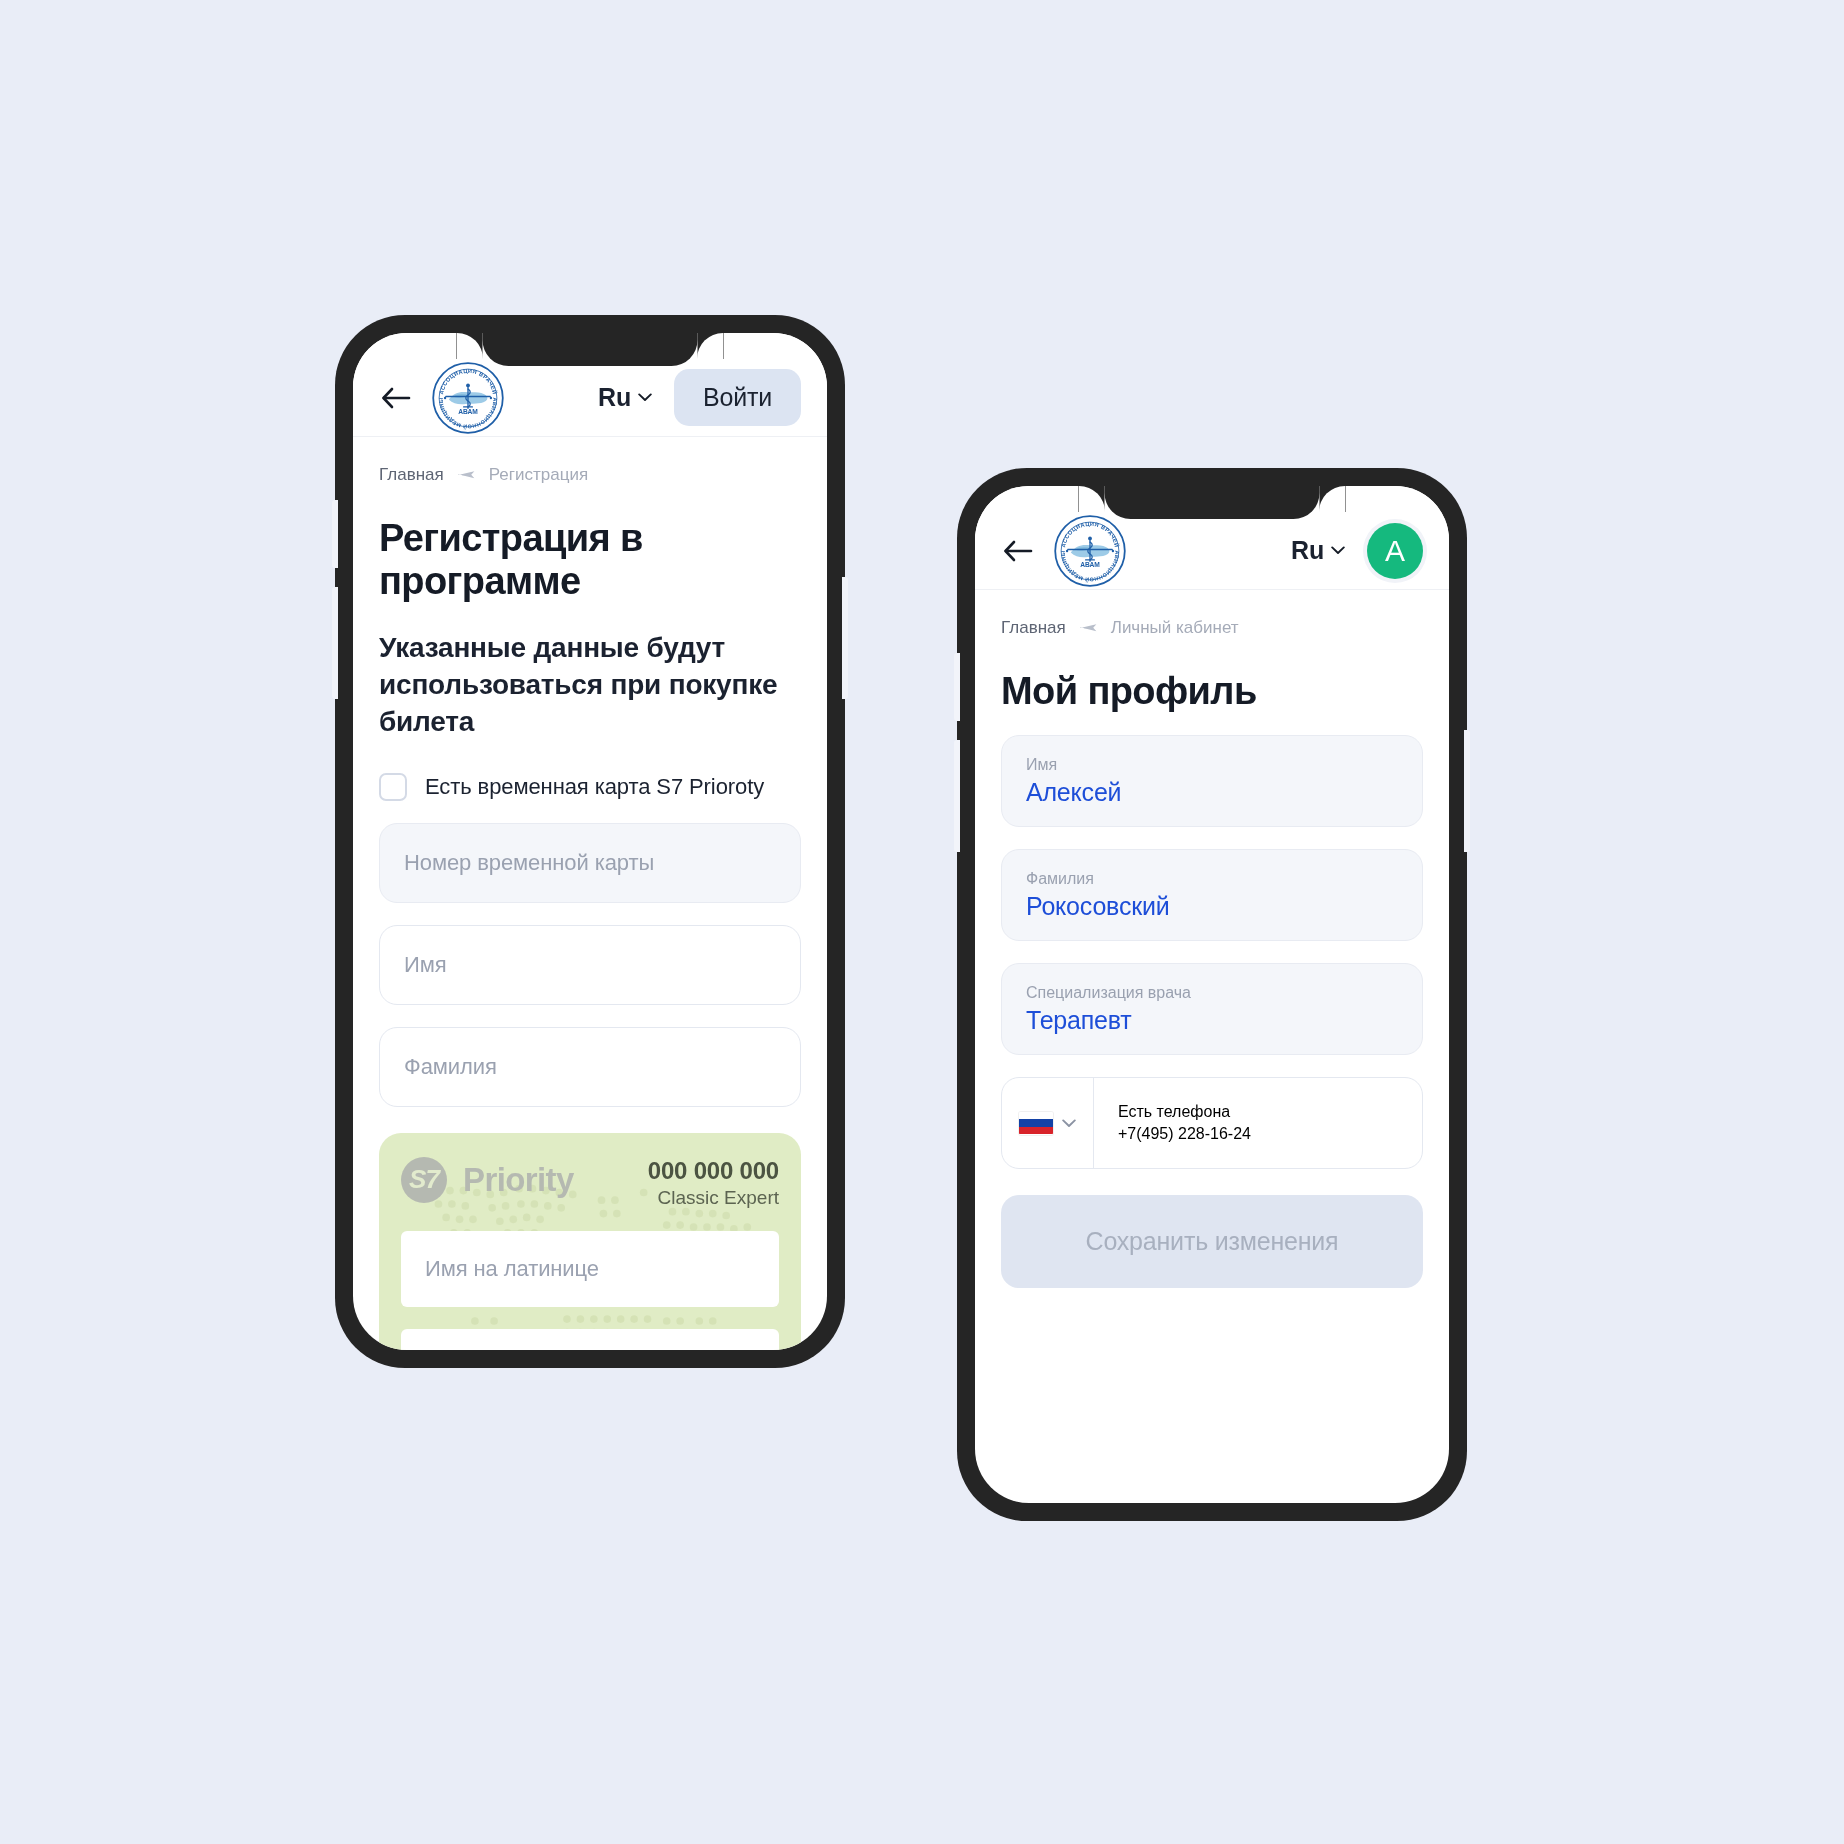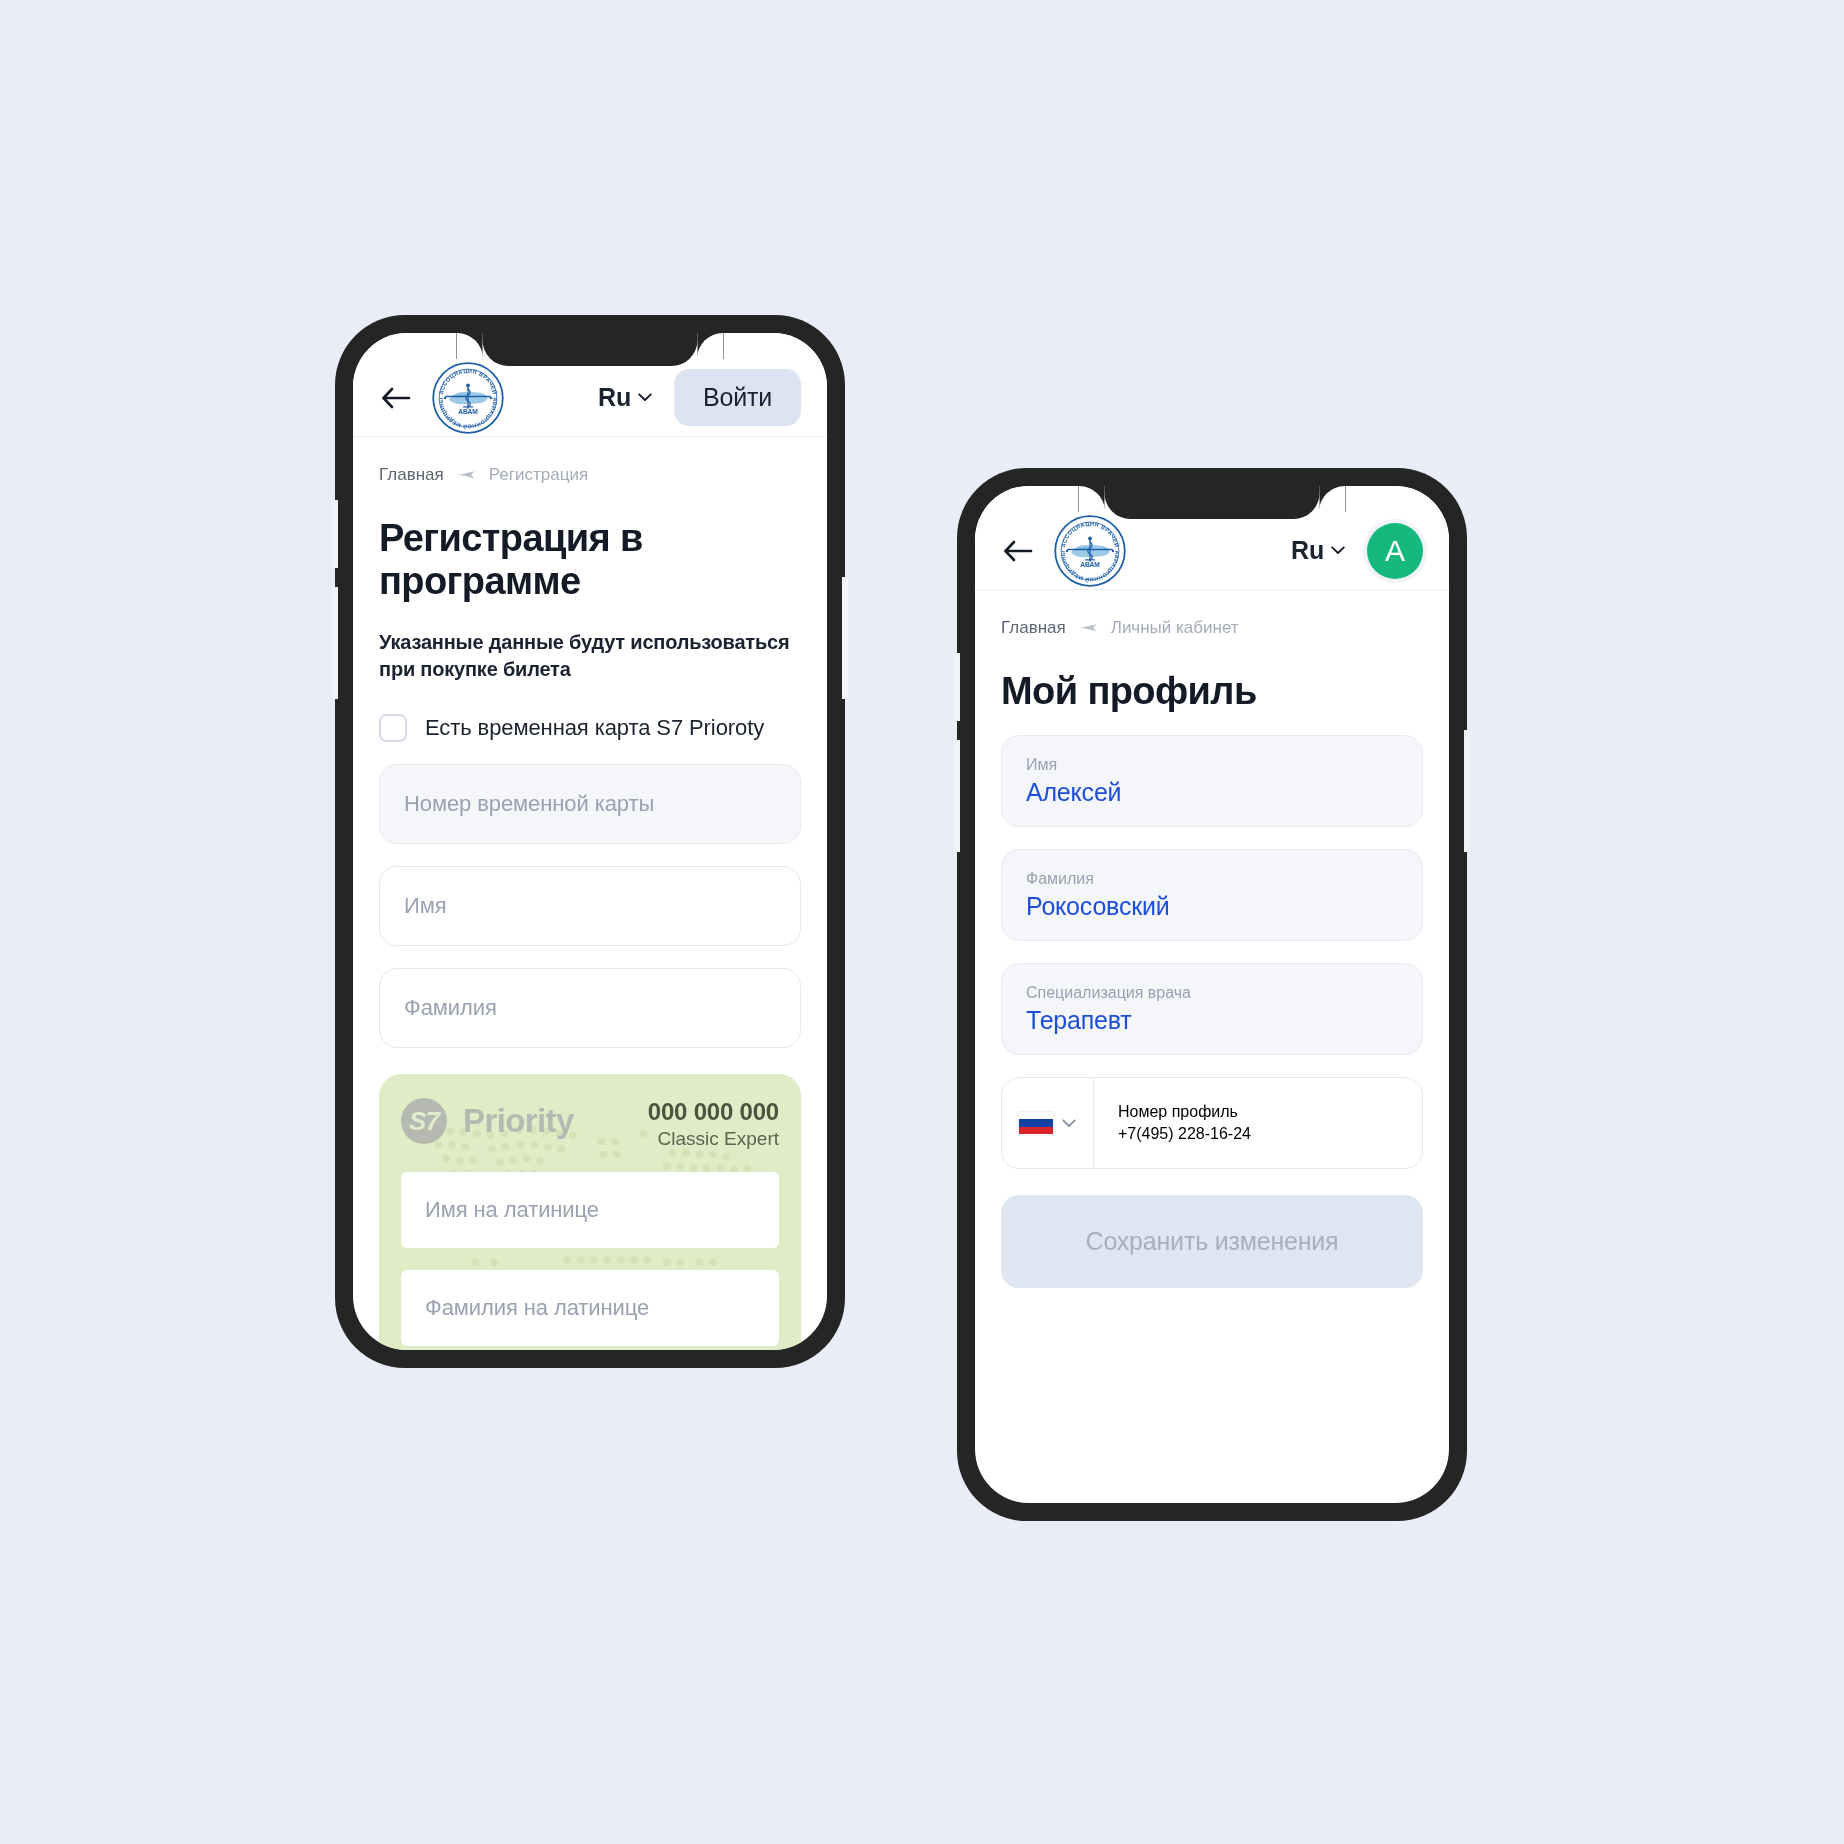--- a/index.html
+++ b/index.html
@@ -182,21 +182,21 @@
 
   .page-title {
     font-size: 38px;
     font-weight: 700;
     color: #151b26;
     letter-spacing: -0.6px;
     margin-top: 32px;
   }
 
   .page-sub {
-    font-size: 20px;
+    font-size: 28px;
     font-weight: 700;
     color: #1b2230;
     line-height: 1.33;
     letter-spacing: -0.2px;
     margin-top: 26px;
     max-width: 430px;
   }
 
   
   .check-row {
@@ -668,21 +668,21 @@
             <span class="flag-ru">
               <i class="f-w"></i>
                 <i class="f-b"></i>
                 <i class="f-r"></i>
             </span>
             <svg class="chev" viewBox="0 0 14 9" fill="none">
               <path d="M1.2 1.4 L7 7 L12.8 1.4" stroke="#8b93a3" stroke-width="1.9" stroke-linecap="round" stroke-linejoin="round"></path>
             </svg>
           </div>
           <div class="pf-main">
-            <span class="f-lab">Номер профиль</span>
+            <span class="f-lab">Есть телефона</span>
             <span class="f-val">+7(495) 228-16-24</span>
           </div>
         </div>
 
         <button class="save-btn">Сохранить изменения</button>
 
       </div>
     </div>
   </div>
 

